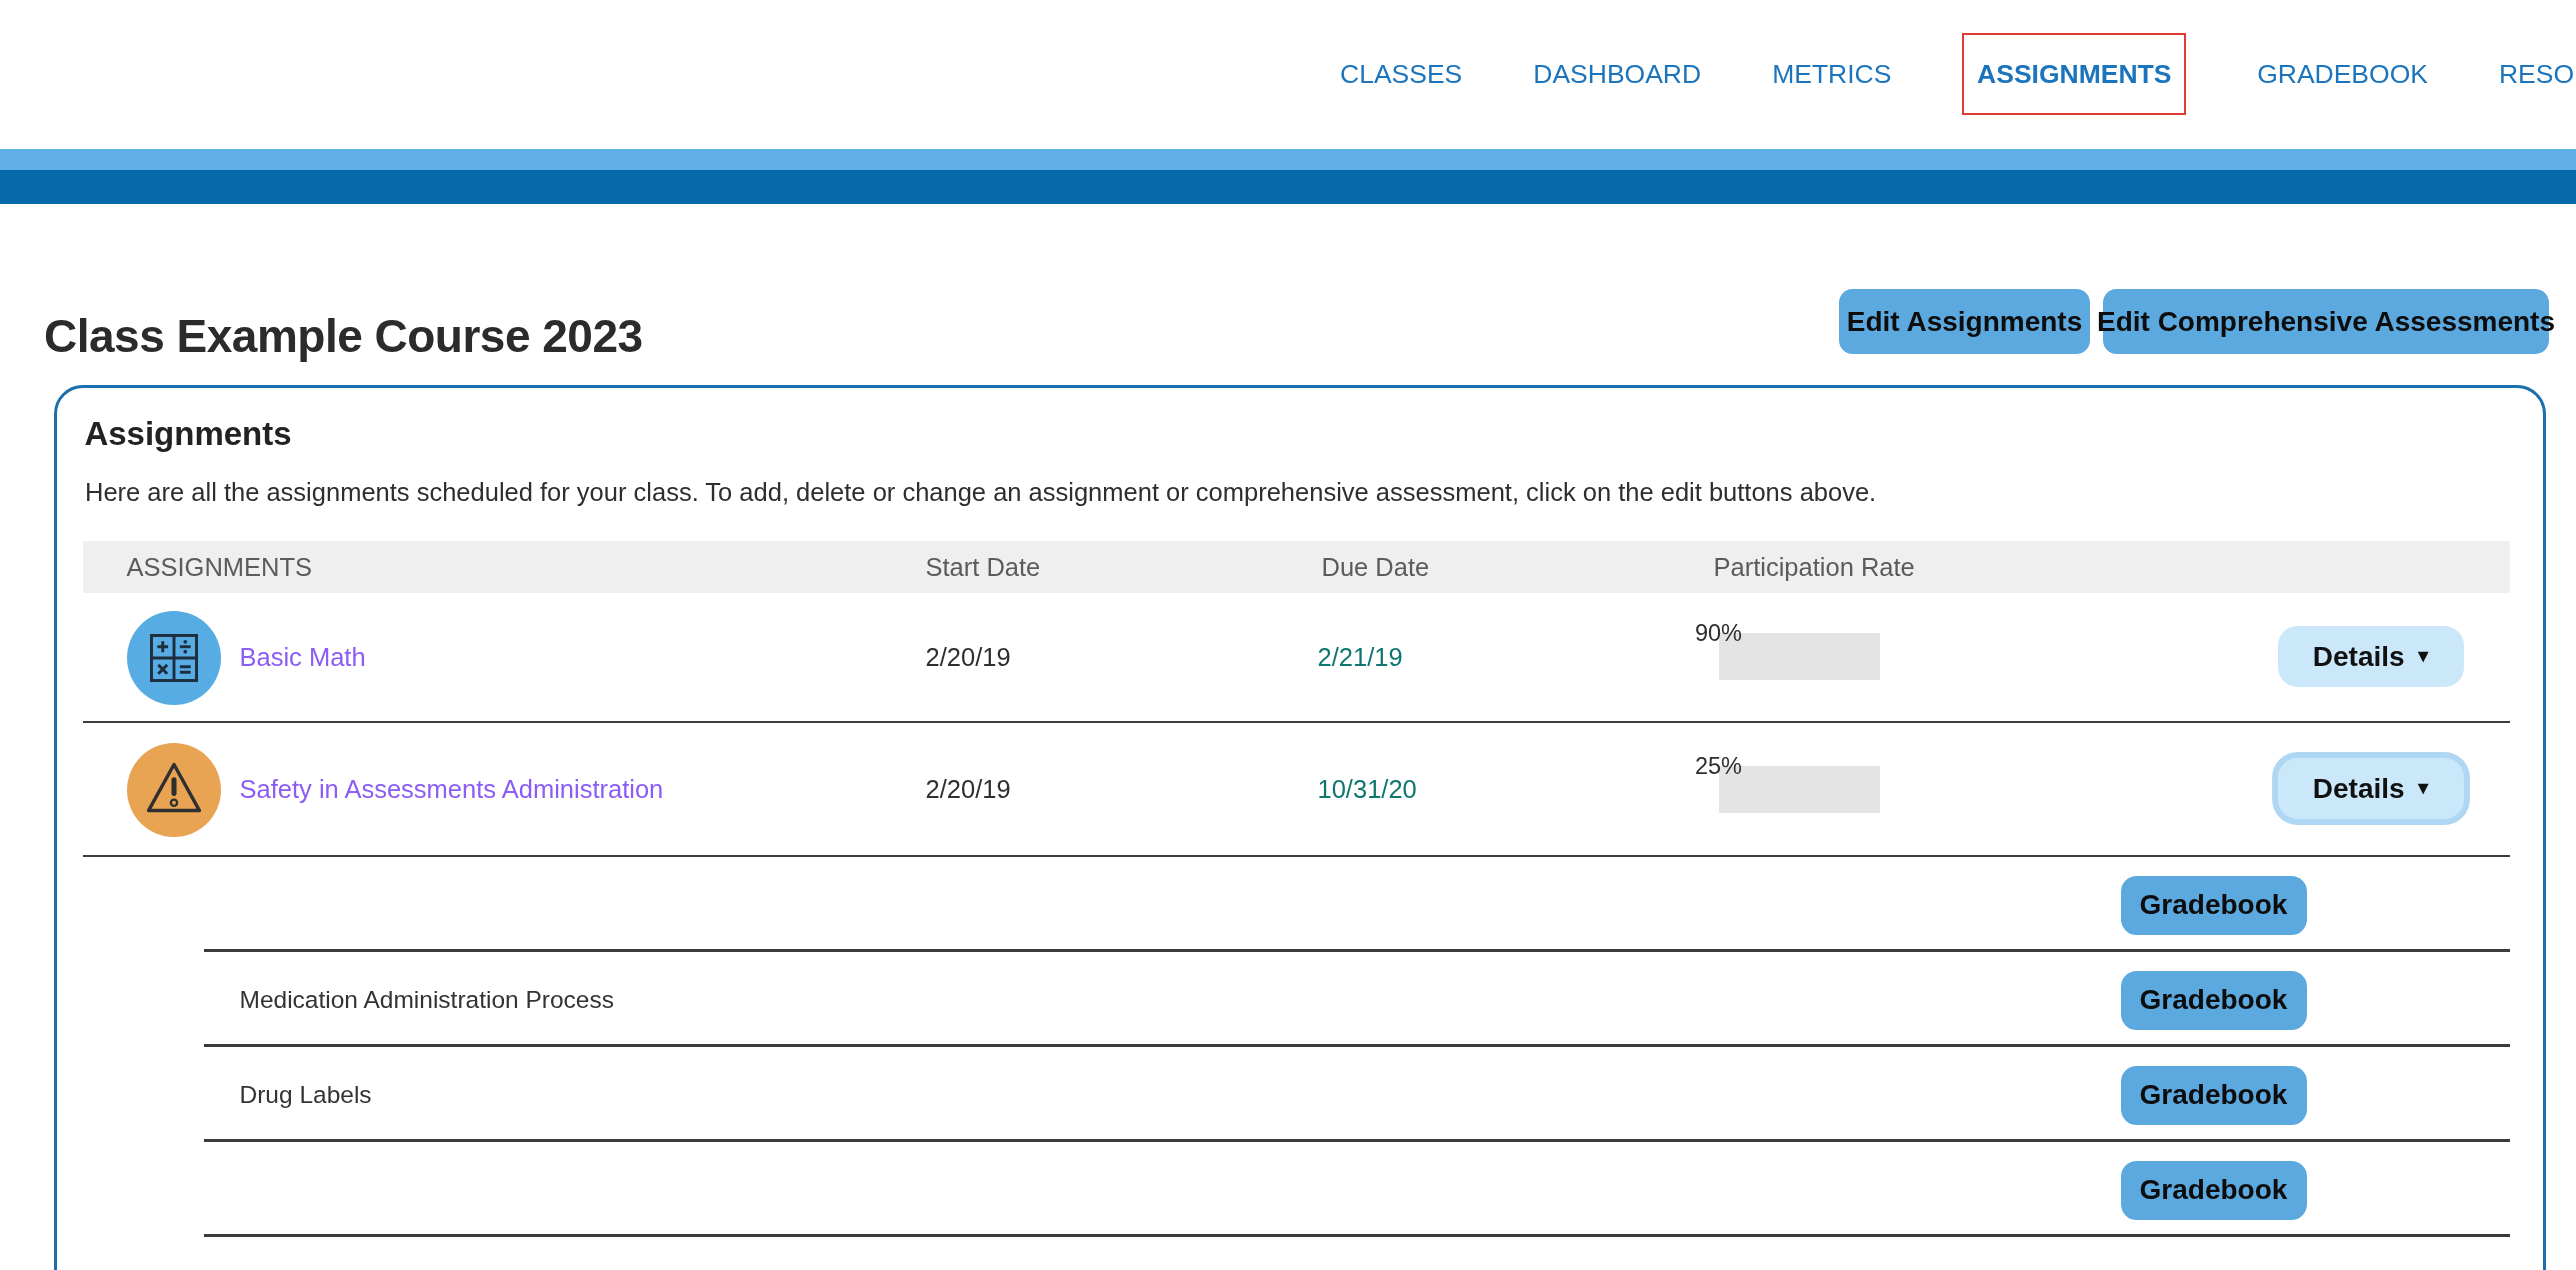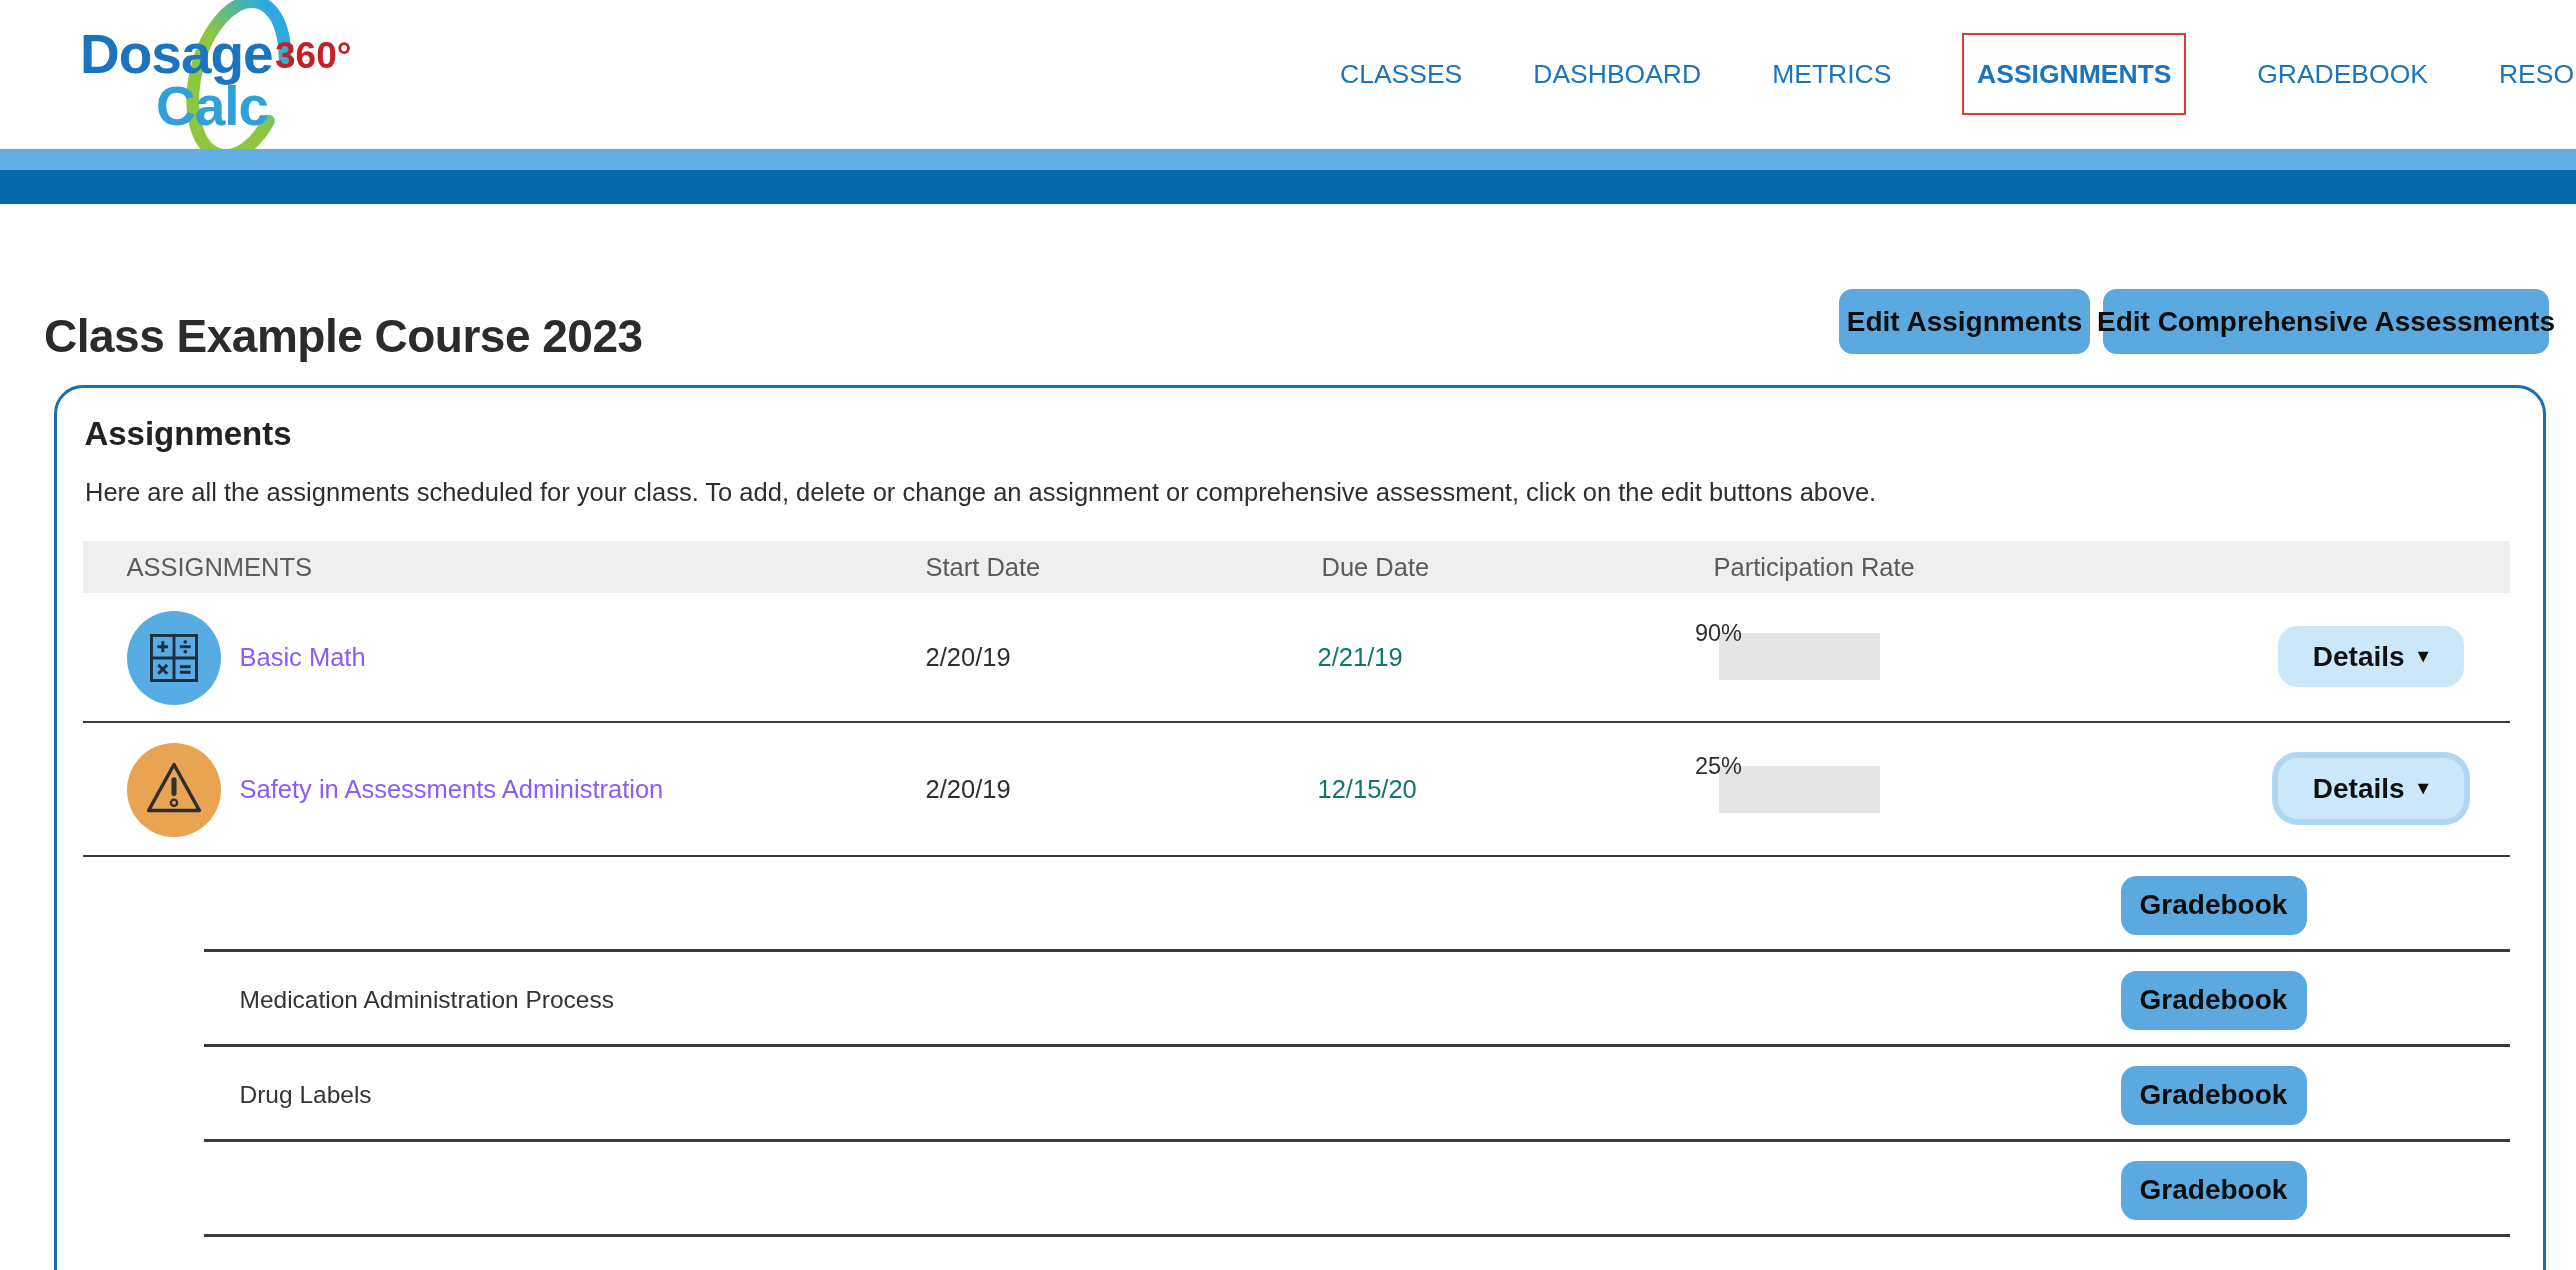--- a/index.html
+++ b/index.html
@@ -85,37 +85,20 @@
     position:absolute;left:2038px;top:18.6px;width:186px;height:59px;display:flex;align-items:center;justify-content:center;
     background:#5CA9E0;border:none;border-radius:15.7px;font-family:"Liberation Sans",sans-serif;
     font-size:28px;font-weight:bold;color:#0d0d0d;cursor:pointer;
   }
 </style>
 </head>
 <body>
 
 <div class="topbar">
 
-  <div class="logo">
-    <svg class="logo-swoosh" width="167" height="169" viewBox="0 0 170 172">
-      <defs>
-        <linearGradient id="swoosh" x1="0" y1="1" x2="0.6" y2="0">
-          <stop offset="0" stop-color="#8DC63F"></stop>
-          <stop offset="0.55" stop-color="#8DC63F"></stop>
-          <stop offset="1" stop-color="#2BA9E0"></stop>
-        </linearGradient>
-      </defs>
-      <g transform="rotate(14 62 84)">
-        <ellipse cx="62" cy="84" rx="44" ry="80" fill="none" stroke="url(#swoosh)" stroke-width="13" stroke-linecap="round" stroke-dasharray="330 68" stroke-dashoffset="-35"></ellipse>
-      </g>
-    </svg>
-    <span class="logo-line1">Dosage</span>
-    <span class="logo-line2">Calc</span>
-    <span class="logo-360">360°</span>
-  </div>
 
   <nav class="nav">
     <span class="nav-item">CLASSES</span>
     <span class="nav-item">DASHBOARD</span>
     <span class="nav-item">METRICS</span>
     <span class="nav-item active">ASSIGNMENTS</span>
     <span class="nav-item">GRADEBOOK</span>
     <span class="nav-item">RESOURCES</span>
   </nav>
 </div>
@@ -175,21 +158,21 @@
       <span class="cell-icon">
         <svg width="94" height="94" viewBox="0 0 96 96">
           <circle cx="48" cy="48" r="48" fill="#E9A453"></circle>
           <path d="M48 22 L74 69 L22 69 Z" fill="none" stroke="#2F2F2F" stroke-width="3.5" stroke-linejoin="round"></path>
           <rect x="45.4" y="35" width="5.2" height="19" rx="2.6" fill="#2F2F2F"></rect>
           <circle cx="48" cy="61" r="3.2" fill="none" stroke="#2F2F2F" stroke-width="2.4"></circle>
         </svg>
       </span>
       <span class="cell-name">Safety in Assessments Administration</span>
       <span class="cell-start">2/20/19</span>
-      <span class="cell-due">12/15/20</span>
+      <span class="cell-due">10/31/20</span>
       <span class="progress">
         <span class="progress-fill" style="width: 25%;">
           <span class="progress-label">25%</span>
         </span>
       </span>
       <button class="details-btn">
         <span>Details</span>
         <span class="caret">▾</span>
       </button>
     </div>

